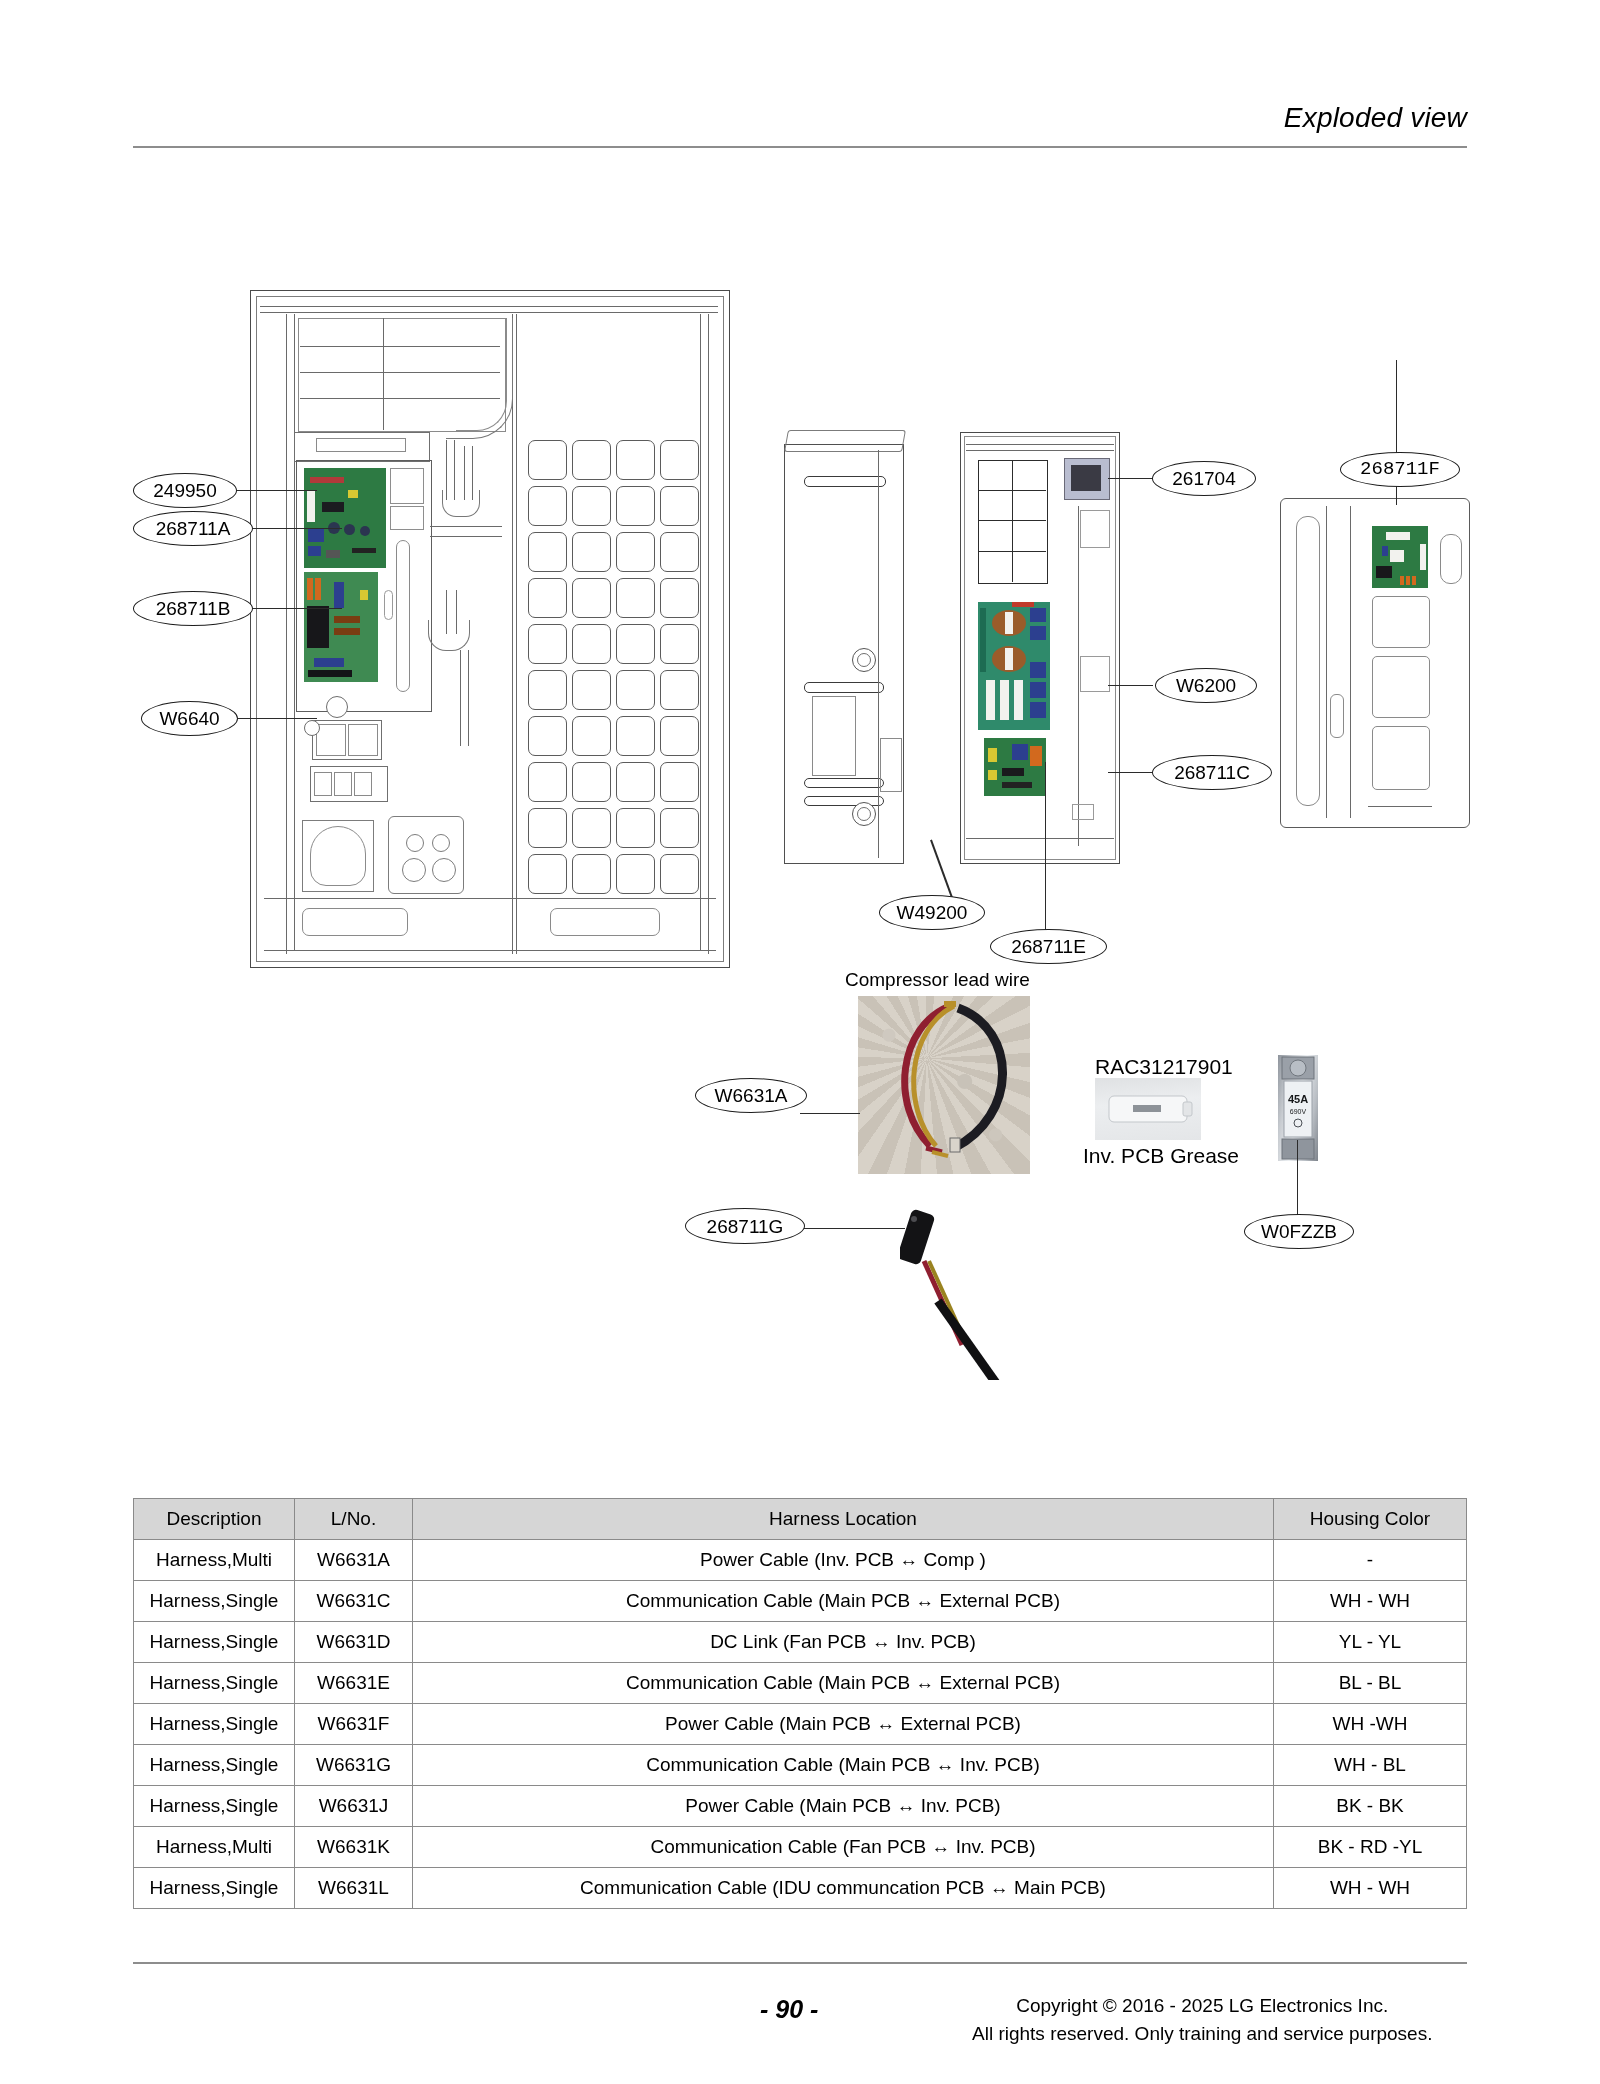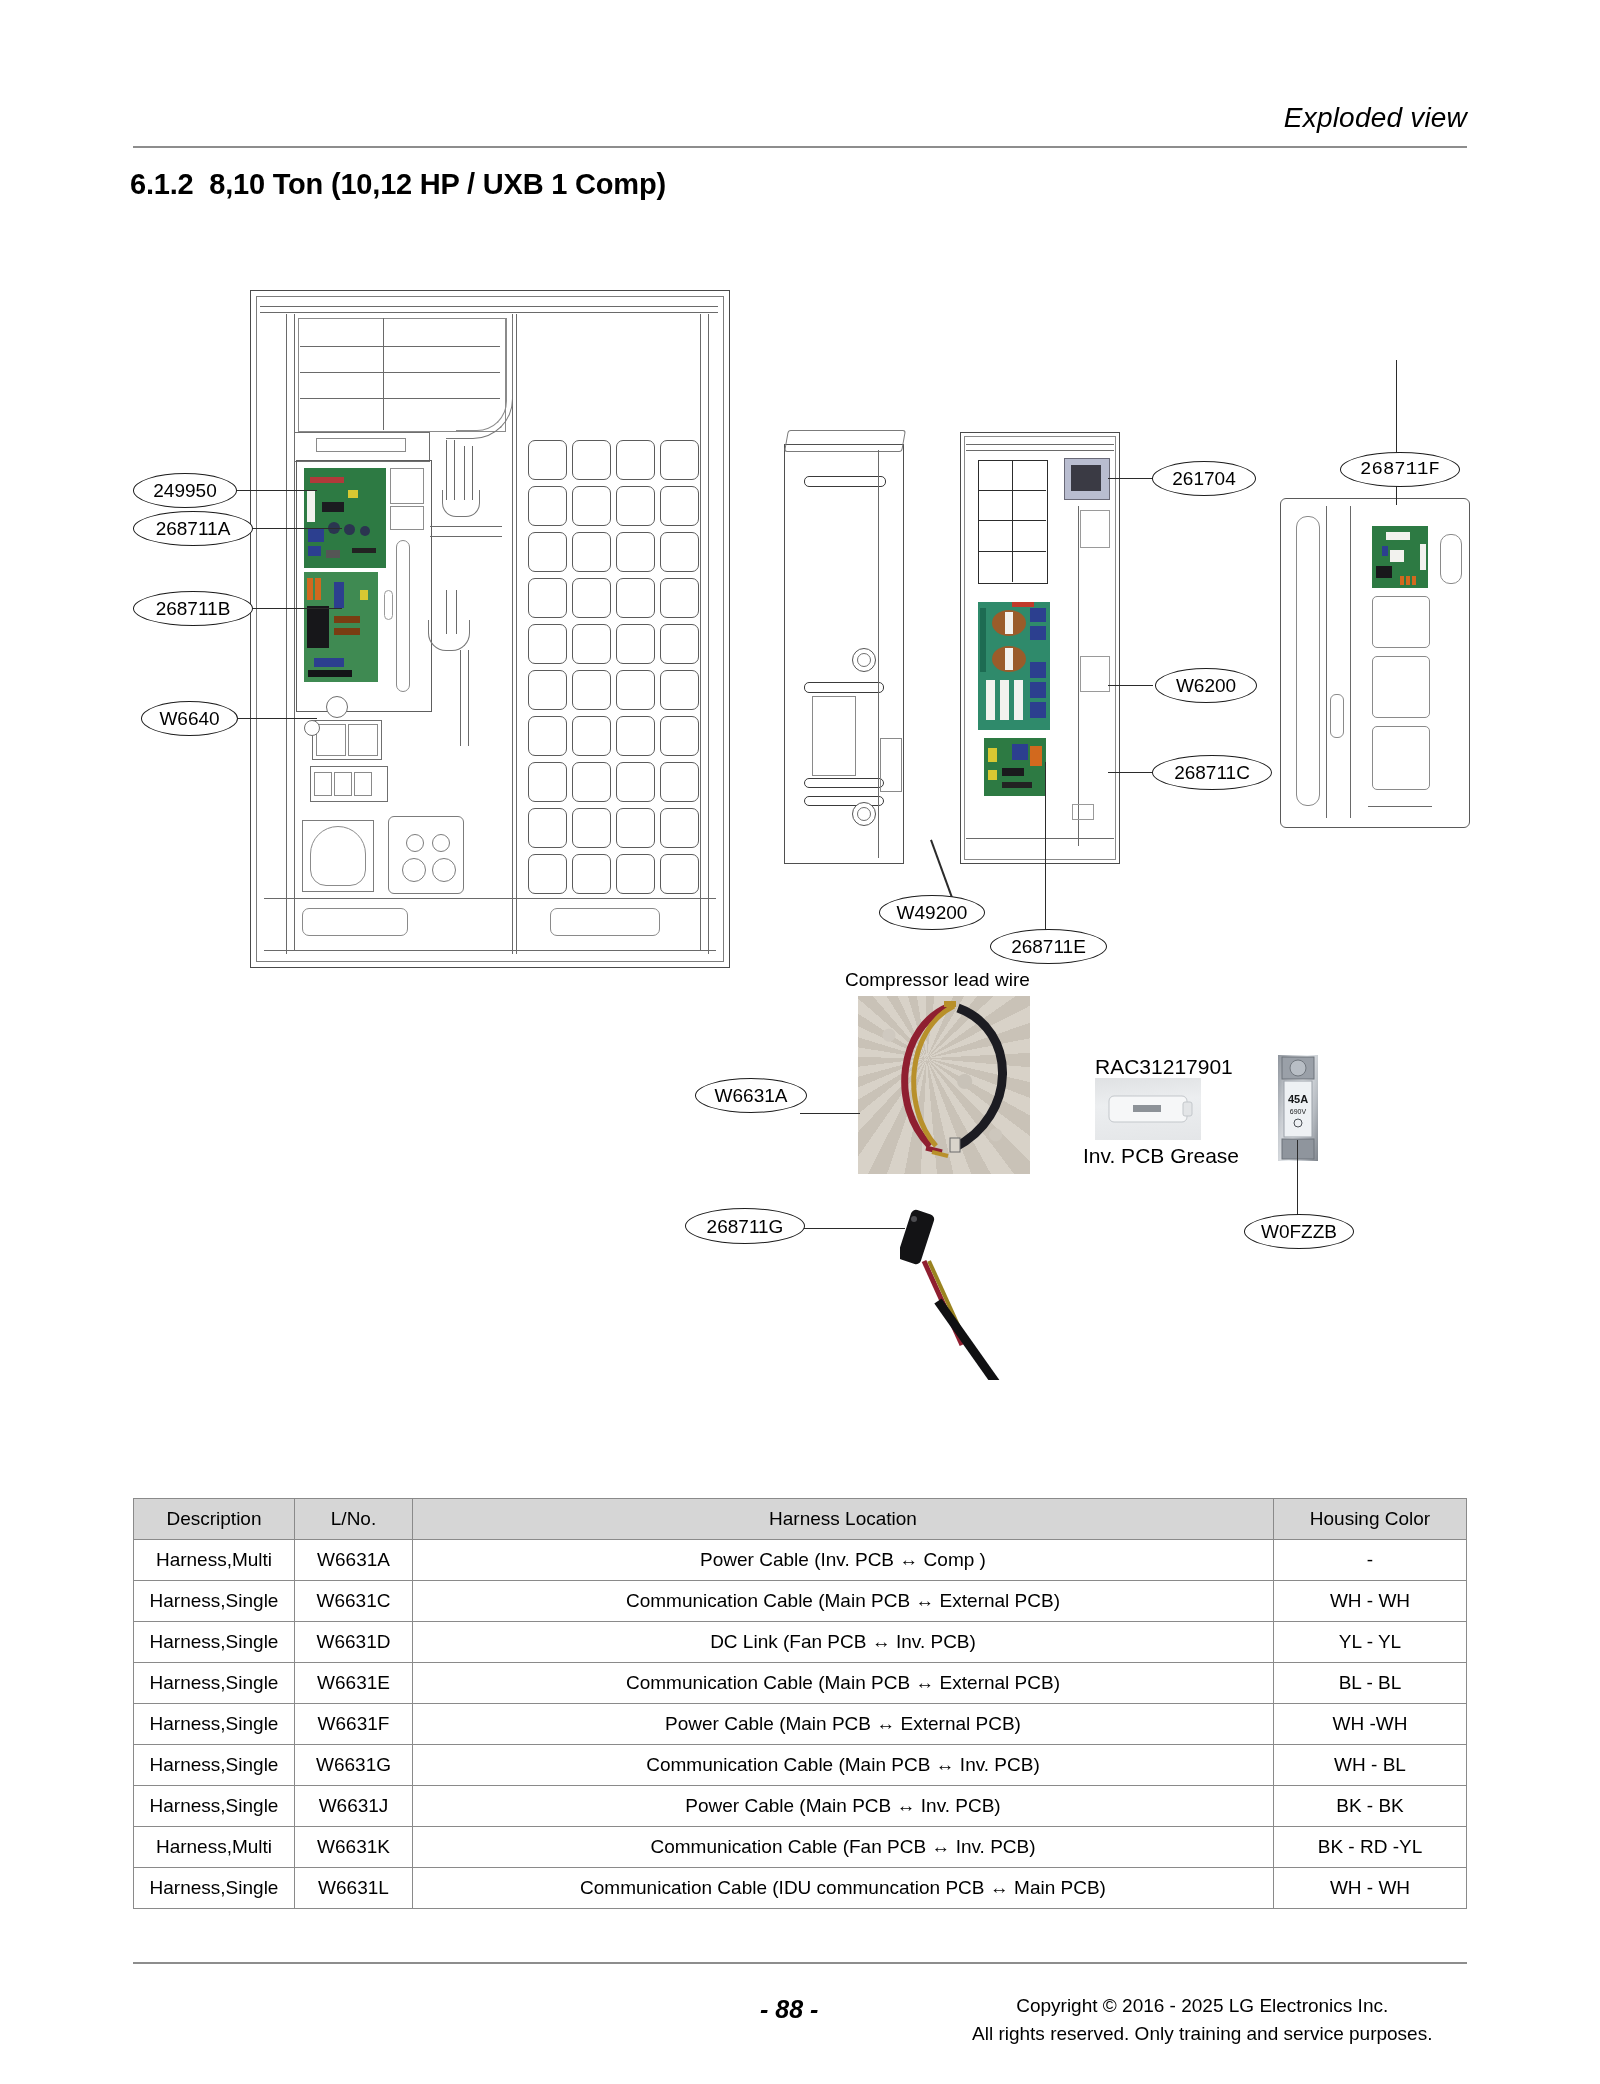--- a/index.html
+++ b/index.html
@@ -70,23 +70,20 @@
   .lbl{position:absolute;font-size:19px;white-space:nowrap;}
   .lbl-sm{position:absolute;font-size:21px;white-space:nowrap;}
 </style>
 </head>
 <body>
 
 <div class="page">
 
   <div class="hdr-title">Exploded view</div>
   <div class="hdr-rule"></div>
-  <div class="sec-title">
-    <span>6.1.2</span>&nbsp;&nbsp;<span>8,10 Ton (10,12 HP / UXB 1 Comp)</span>
-  </div>
 
   <div class="dw" style="left:250px;top:290px;width:480px;height:680px;">
 
     <div class="box" style="left:0;top:0;width:478px;height:676px;border-color:#4a4a4a;"></div>
     <div class="box" style="left:6px;top:6px;width:466px;height:664px;border-color:#7d7d7d;"></div>
 
     <div class="ln lnh thin" style="left:10px;top:16px;width:458px;"></div>
     <div class="ln lnh thin" style="left:10px;top:22px;width:458px;"></div>
 
     <div class="ln lnv thin" style="left:262px;top:24px;height:640px;"></div>
@@ -478,19 +475,19 @@
         <tr>
           <td class="desc">Harness,Single</td>
           <td class="lno">W6631L</td>
           <td class="loc">Communication Cable (IDU communcation PCB ↔ Main PCB)</td>
           <td class="color">WH - WH</td>
         </tr>
       </tbody>
   </table>
 
   <div class="ftr-rule"></div>
-  <div class="ftr-page">- 88 -</div>
+  <div class="ftr-page">- 90 -</div>
   <div class="ftr-copy">
     <div>Copyright © 2016 - 2025 LG Electronics Inc.</div>
     <div>All rights reserved. Only training and service purposes.</div>
   </div>
 
 </div>
 
 </body></html>

